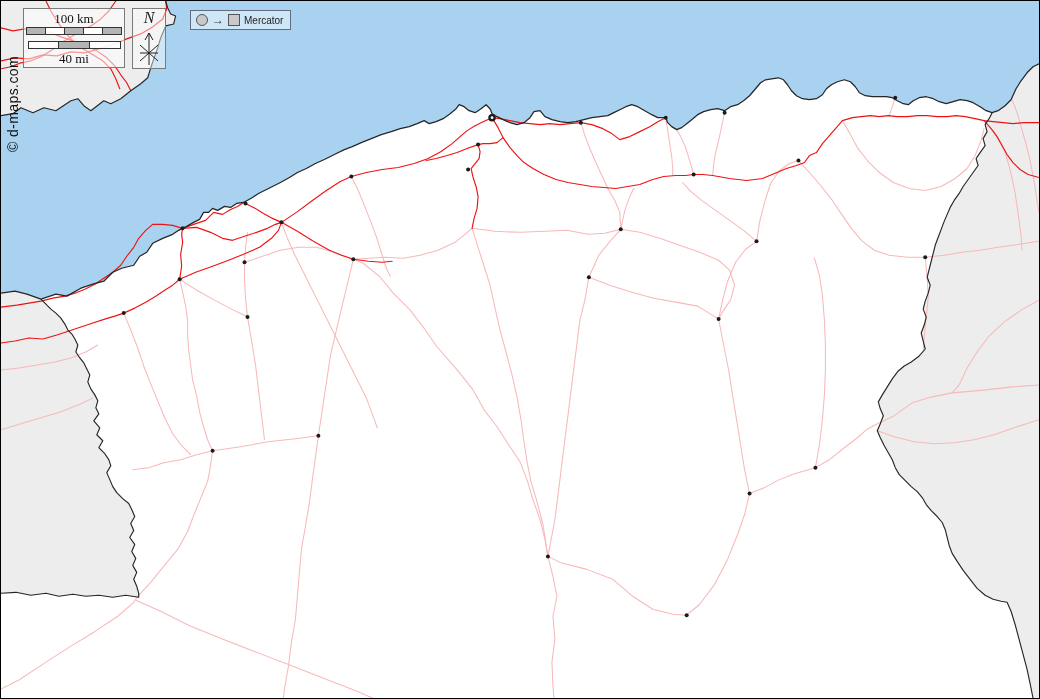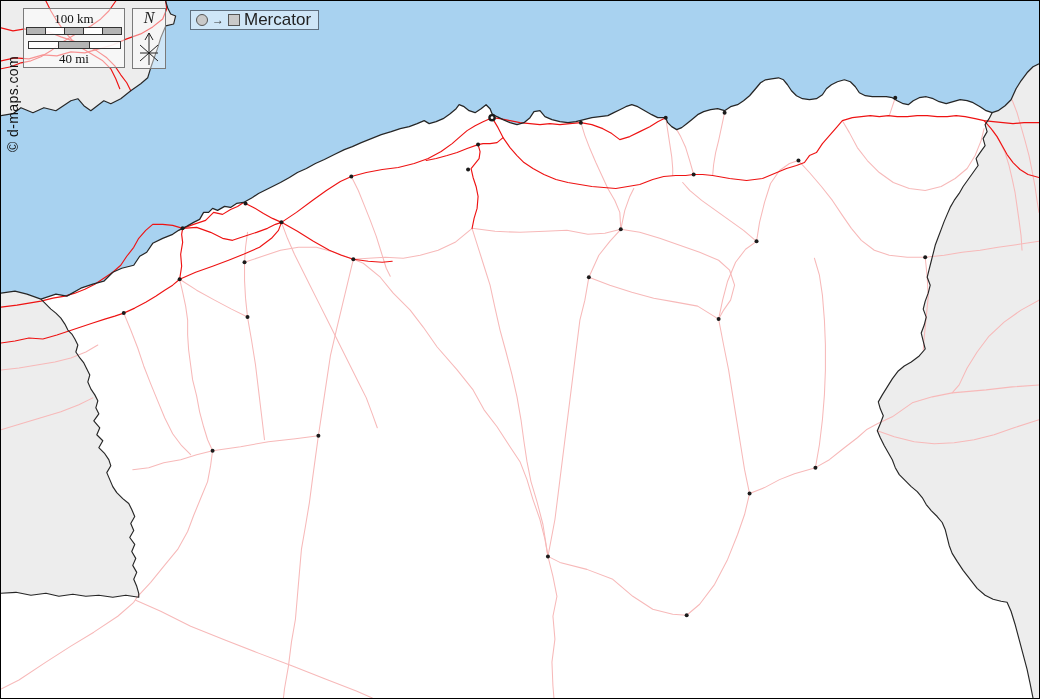--- a/index.html
+++ b/index.html
@@ -27,21 +27,21 @@
   .north-label{font-family:"Liberation Serif",serif;font-style:italic;font-size:16px;color:#222;
                height:18px;line-height:18px;}
 
   
   .projbox{position:absolute;left:189px;top:9px;height:20px;box-sizing:border-box;
            background:rgba(255,255,255,0.45);border:1px solid #5f6f7f;
            display:flex;align-items:center;gap:4px;padding:0 7px 0 5px;}
   .proj-circle{width:10px;height:10px;border:1px solid #555;border-radius:50%;background:#c9c9c9;}
   .proj-square{width:10px;height:10px;border:1px solid #555;background:#c9c9c9;}
   .proj-arrow{font-size:12px;color:#333;line-height:1;}
-  .proj-label{font-size:17px;color:#222;}
+  .proj-label{font-size:10px;color:#222;}
 
   
   .copyright{position:absolute;left:4px;top:151px;transform:rotate(-90deg);transform-origin:0 0;
              white-space:nowrap;font-size:14px;letter-spacing:0.4px;color:#111;}
 </style>
 </head>
 <body>
 
 <div id="stage">
 

